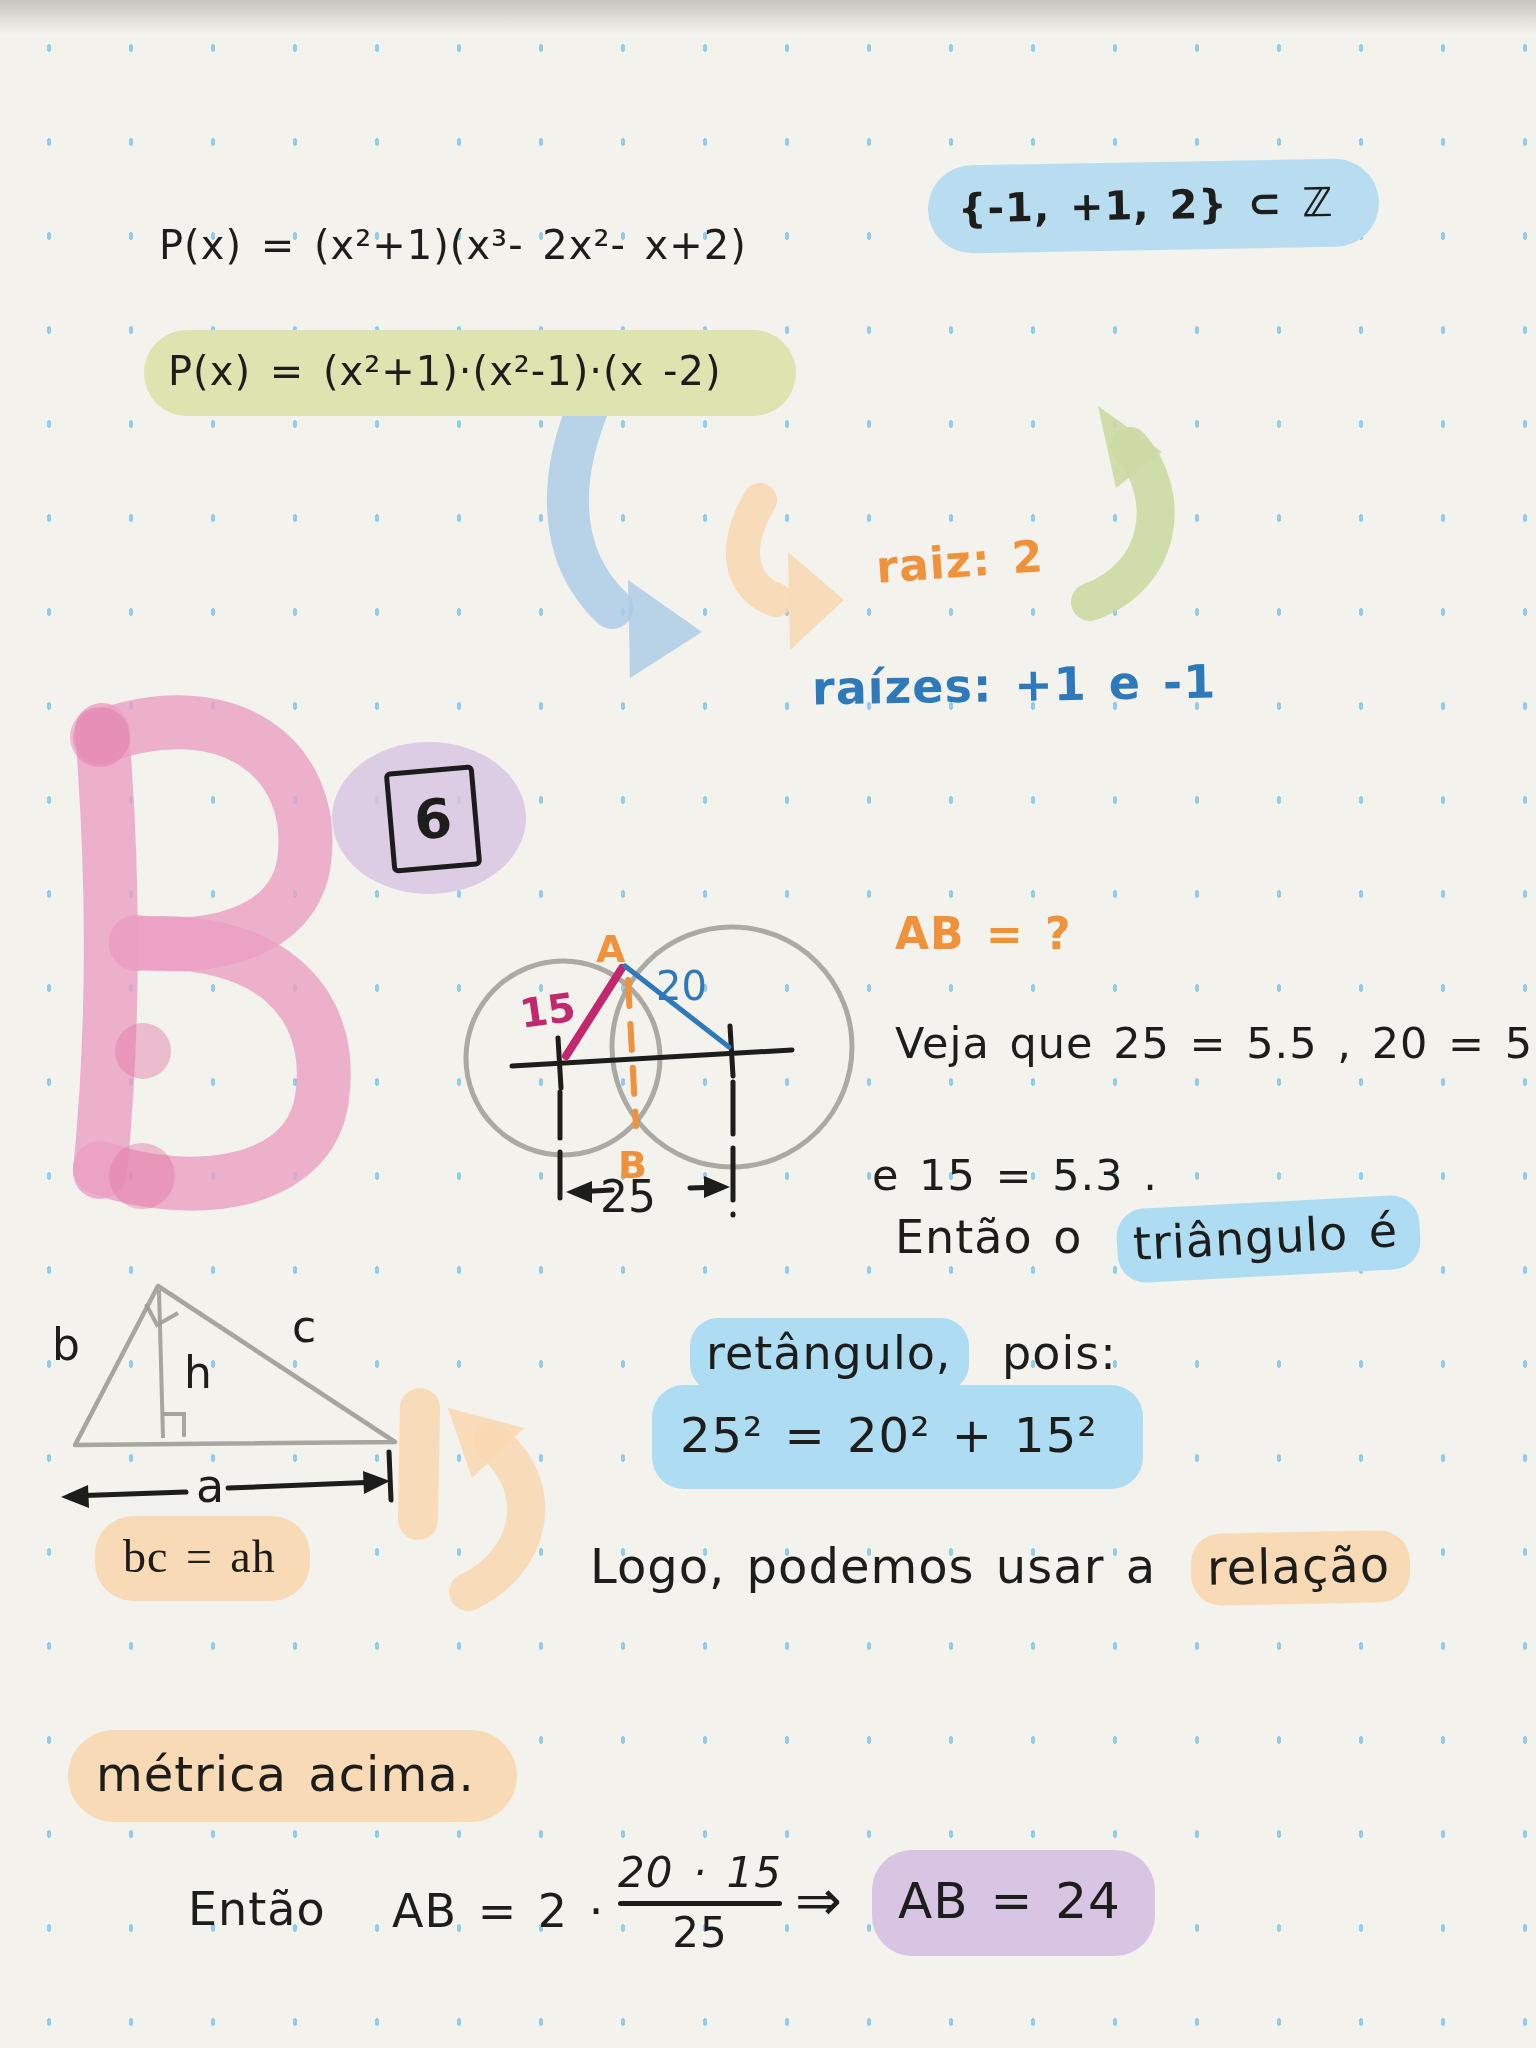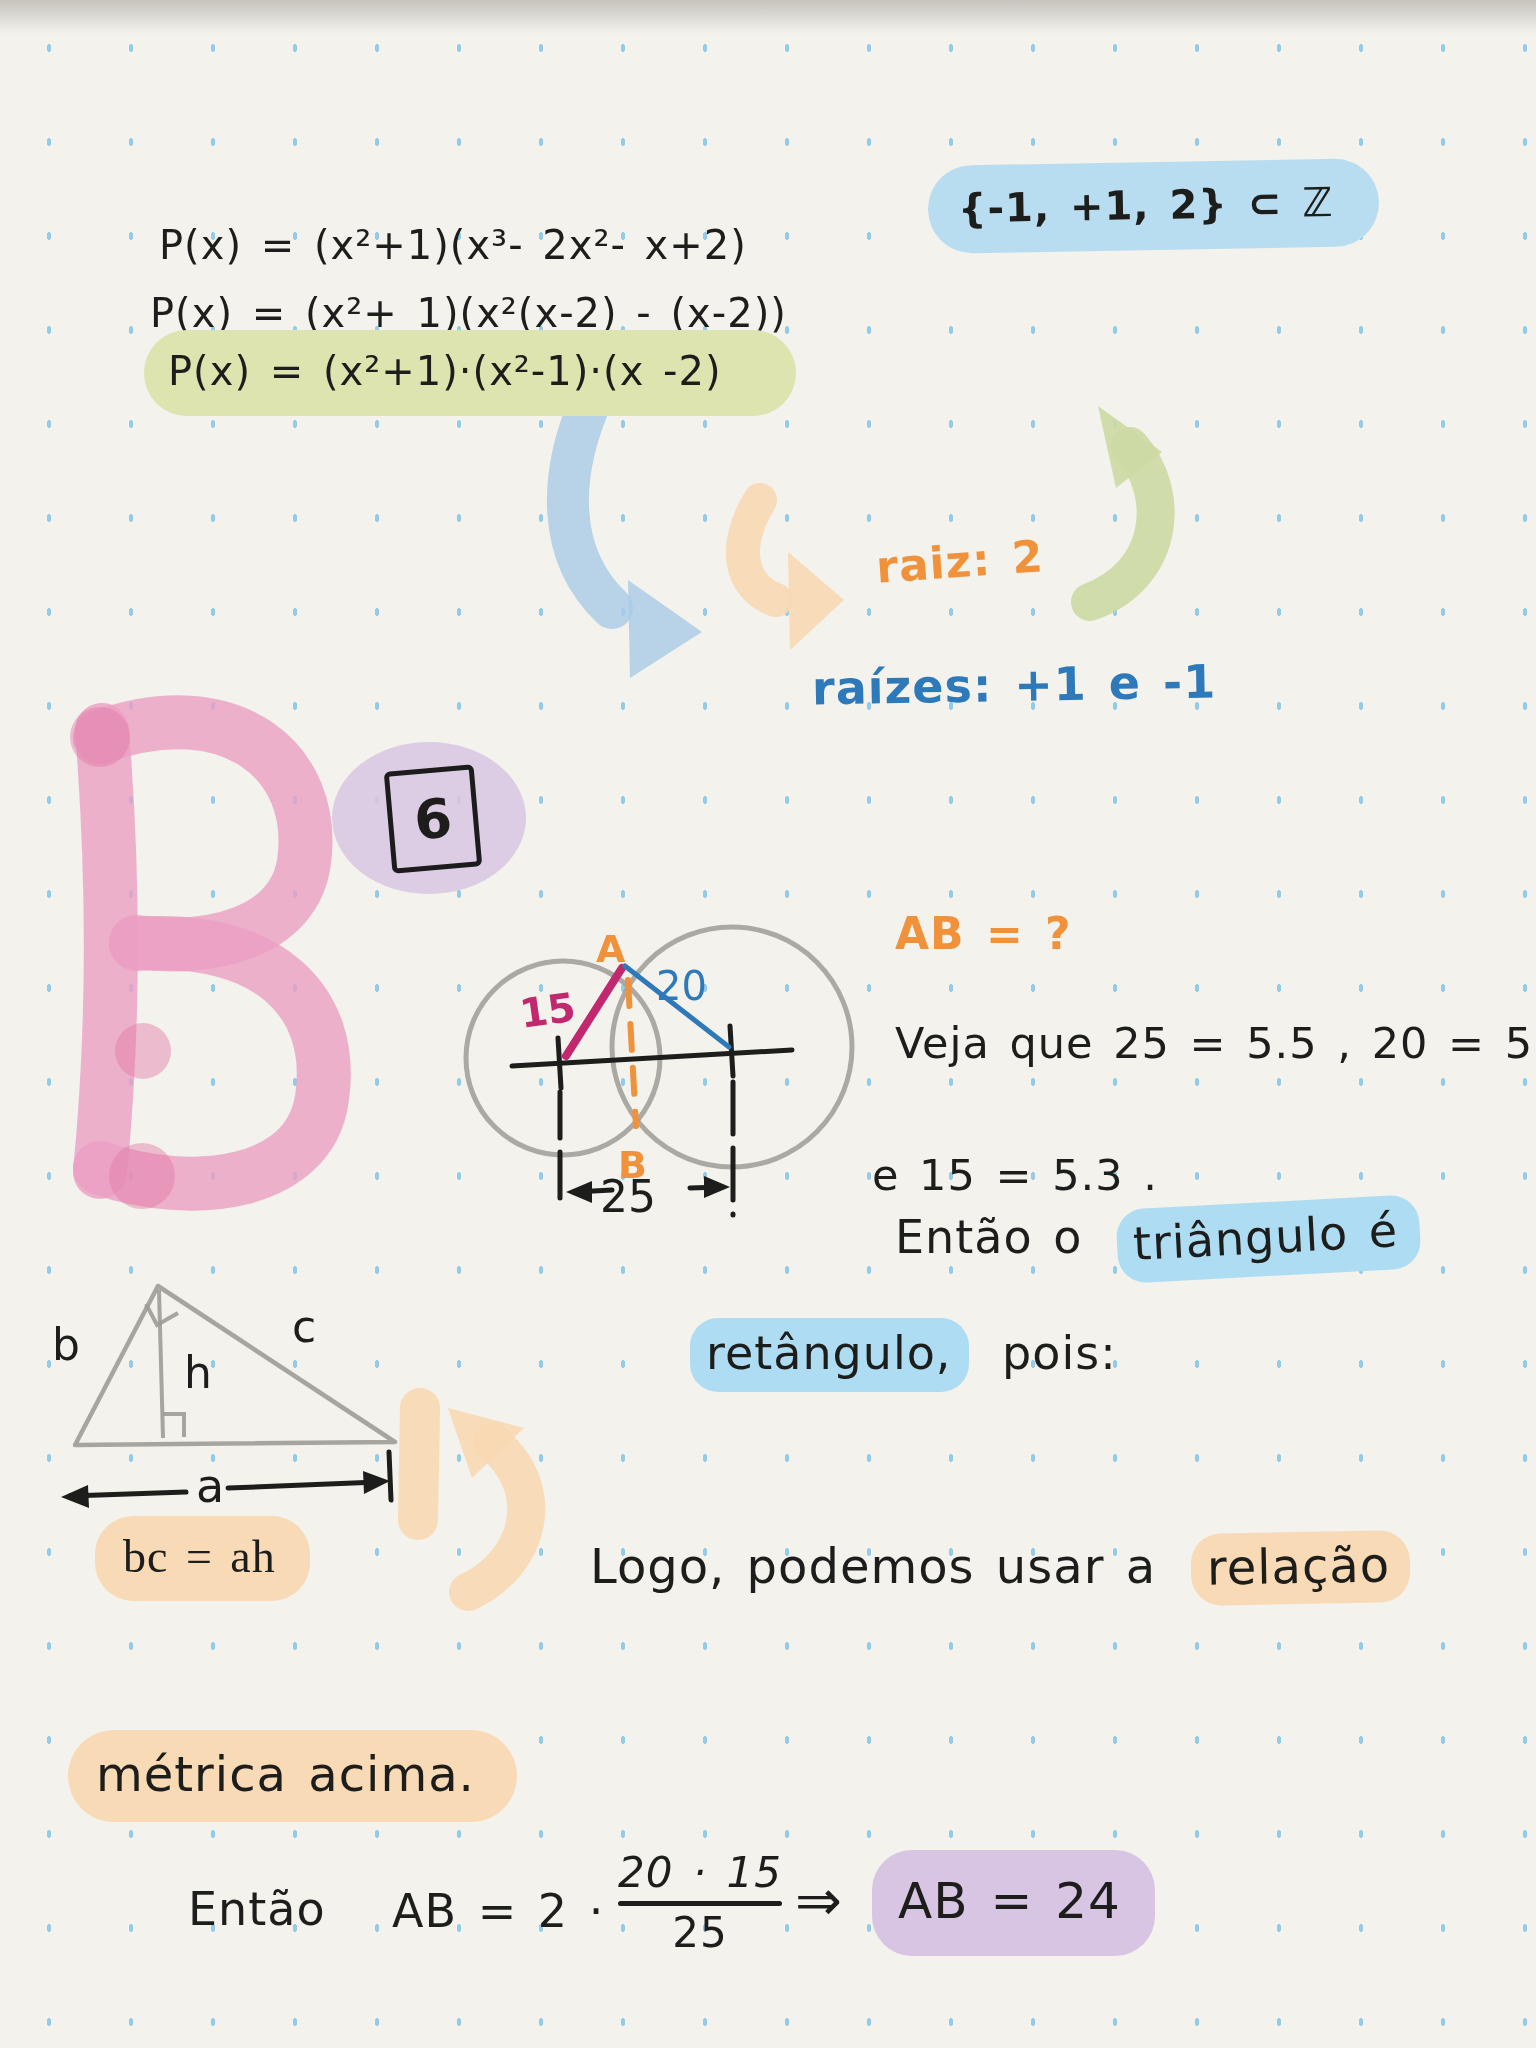--- a/index.html
+++ b/index.html
@@ -100,21 +100,20 @@
       <text x="184" y="1388" font-size="44" fill="#1d1d1b">h</text>
       <text x="196" y="1502" font-size="46" fill="#1d1d1b">a</text>
     </g>
   </svg>
 
   <div class="abs hw" style="left:928px;top:162px;transform:rotate(-1deg);">
     <span class="hl" style="background:#b9ddf0;padding:20px 46px 22px 30px;border-radius:56px;font-size:40px;font-weight:bold;">{-1, +1, 2} ⊂ ℤ</span>
   </div>
 
   <div class="abs hw" style="left:159px;top:222px;font-size:40px;">P(x) = (x²+1)(x³- 2x²- x+2)</div>
-  <div class="abs hw" style="left:150px;top:290px;font-size:40px;">P(x) = (x²+ 1)(x²(x-2) - (x-2))</div>
   <div class="abs hw" style="left:144px;top:330px;">
     <span class="hl" style="background:#dde4af;padding:18px 74px 22px 24px;border-radius:44px;font-size:40px;">P(x) = (x²+1)·(x²-1)·(x -2)</span>
   </div>
 
   <div class="abs hw orange" style="left:876px;top:536px;font-size:44px;transform:rotate(-4deg);font-weight:bold;">raiz: 2</div>
   <div class="abs hw blue" style="left:812px;top:658px;font-size:46px;transform:rotate(-1deg);font-weight:bold;">raízes: +1 e -1</div>
 
   <div class="abs" style="left:332px;top:742px;width:194px;height:152px;border-radius:50%;background:#d7c5e3;opacity:.85;"></div>
   <div class="abs box6" style="left:388px;top:768px;width:80px;height:92px;font-size:54px;font-weight:bold;">
     <span>6</span>
@@ -126,20 +125,23 @@
   <div class="abs hw" style="left:872px;top:1150px;font-size:43px;">e 15 = 5.3 .</div>
   <div class="abs hw" style="left:895px;top:1202px;font-size:46px;">
     <span>Então o</span>
     <span class="hl" style="background:#aedcf2;padding:8px 22px 12px 16px;border-radius:28px;transform:rotate(-3deg);margin-left:14px;">triângulo é</span>
   </div>
   <div class="abs hw" style="left:690px;top:1280px;font-size:46px;margin-top:38px;">
     <span class="hl" style="background:#aedcf2;padding:8px 18px 12px 16px;border-radius:28px;">retângulo,</span>
     <span style="margin-left:12px;">pois:</span>
   </div>
 
+  <div class="abs hw" style="left:652px;top:1385px;">
+    <span class="hl" style="background:#aedcf2;padding:22px 46px 26px 28px;border-radius:32px;font-size:48px;">25² = 20² + 15²</span>
+  </div>
 
   <div class="abs hw" style="left:95px;top:1516px;">
     <span class="hl" style="background:#f8dab6;padding:14px 34px 18px 28px;border-radius:38px;font-size:46px;font-family:Liberation Serif, serif;">bc = ah</span>
   </div>
 
   <div class="abs hw" style="left:590px;top:1532px;font-size:48px;">
     <span>Logo, podemos usar a</span>
     <span class="hl" style="background:#f8dab6;padding:6px 20px 10px 16px;border-radius:30px;margin-left:14px;transform:rotate(-1deg);">relação</span>
   </div>
   <div class="abs hw" style="left:68px;top:1730px;">

